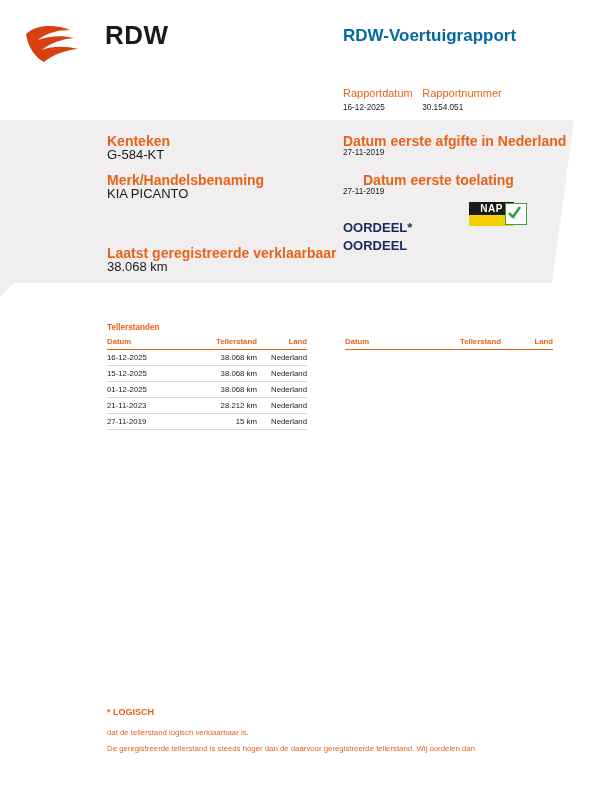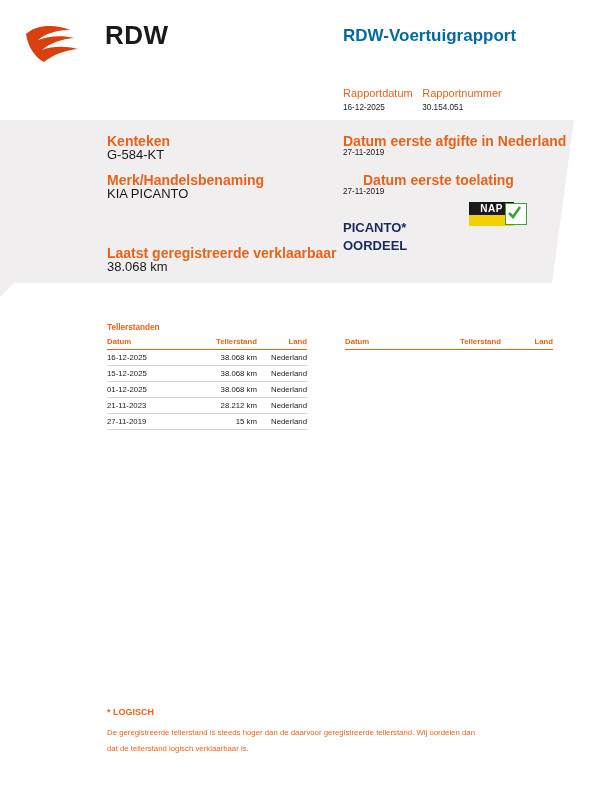--- a/index.html
+++ b/index.html
@@ -268,21 +268,21 @@
   <div class="field-value" id="val-merk">KIA PICANTO</div>
   <div class="field-label" id="lbl-tellerstand">Laatst geregistreerde verklaarbaar</div>
   <div class="field-value" id="val-tellerstand">38.068 km</div>
 
   <div class="field-label" id="lbl-afgifte">Datum eerste afgifte in Nederland</div>
   <div class="field-value-sm" id="val-afgifte">27-11-2019</div>
   <div class="field-label" id="lbl-toelating">Datum eerste toelating</div>
   <div class="field-value-sm" id="val-toelating">27-11-2019</div>
 
   <div class="verdict">
-    <div>PICANTO*</div>
+    <div>OORDEEL*</div>
     <div>OORDEEL</div>
   </div>
 
   <div class="nap-badge">
     <div class="nap-top">NAP</div>
     <div class="nap-bottom"></div>
     <div class="nap-check">
       <svg width="17" height="17" viewBox="0 0 17 17">
         <path d="M3 9 L7 13 L14 3" stroke="#3aa23a" stroke-width="2.6" fill="none"></path>
       </svg>
@@ -334,17 +334,17 @@
         <th class="col-date">Datum</th>
         <th class="col-reading num">Tellerstand</th>
         <th class="col-country right">Land</th>
       </tr>
     </thead>
     <tbody></tbody>
   </table>
 
   <div class="footnote-title">* LOGISCH</div>
   <div class="footnote-body">
+    <div>dat de tellerstand logisch verklaarbaar is.</div>
     <div>De geregistreerde tellerstand is steeds hoger dan de daarvoor geregistreerde tellerstand. Wij oordelen dan</div>
-    <div>dat de tellerstand logisch verklaarbaar is.</div>
   </div>
 
 </div>
 
 </body></html>

